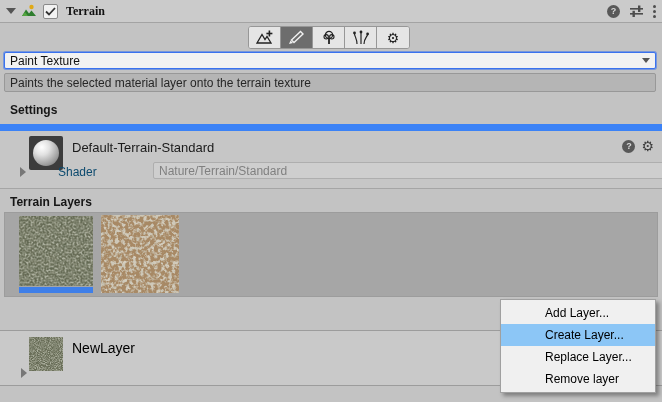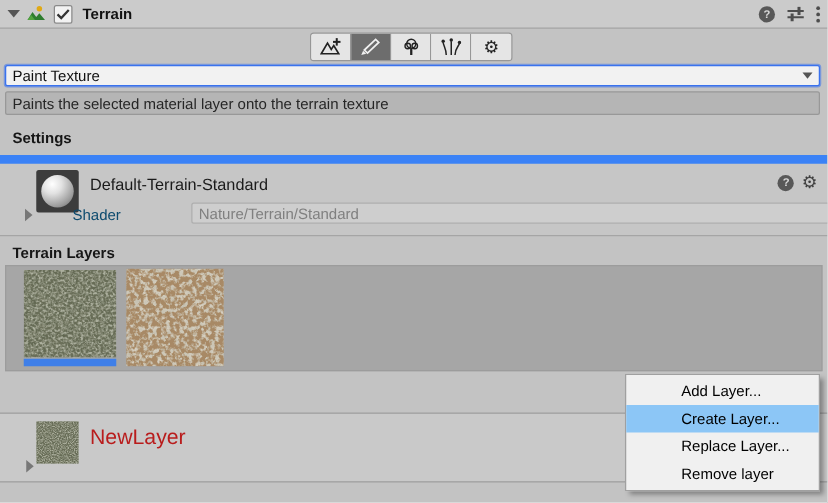--- a/index.html
+++ b/index.html
@@ -21,21 +21,21 @@
   .foldout-right{
     width:0;height:0;border-top:5px solid transparent;border-bottom:5px solid transparent;
     border-left:6px solid #777;
   }
   .terrain-ico{margin-left:5px;}
   .chk{
     width:13px;height:13px;background:#f2f2f2;border:1px solid #8a8a8a;border-radius:2px;
     margin-left:6px;position:relative;
   }
   .chk svg{position:absolute;left:1px;top:2px;}
-  .hdr-title{font-weight:bold;font-size:12px;margin-left:8px;color:#111;}
+  .hdr-title{font-weight:bold;font-size:12px;margin-left:8px;color:#111;font-family:Liberation Serif, serif;}
   .hdr-right{position:absolute;right:6px;top:0;height:22px;display:flex;align-items:center;gap:9px;}
   .help-circ{
     width:13px;height:13px;border-radius:50%;background:#585858;color:#d9d9d9;
     font-size:9px;font-weight:bold;display:flex;align-items:center;justify-content:center;
   }
   .kebab{display:flex;flex-direction:column;gap:2px;}
   .kebab i{width:3px;height:3px;border-radius:50%;background:#4d4d4d;display:block;}
   
   .toolbar{
     position:absolute;left:248px;top:26px;height:21px;display:flex;
@@ -94,21 +94,21 @@
   }
   .thumb{position:absolute;}
   .thumb svg{display:block;}
   .sel-bar{width:74px;height:6px;background:#3f7fe8;margin-top:1px;}
   
   .layer-row{
     position:absolute;left:0;top:330px;width:662px;height:54px;background:#c9c9c9;
     border-top:1px solid #9c9c9c;border-bottom:1px solid #9c9c9c;
   }
   .layer-thumb{position:absolute;left:29px;top:6px;width:34px;height:34px;}
-  .layer-name{position:absolute;left:72px;top:9px;font-size:17px;color:#b91c1c;}
+  .layer-name{position:absolute;left:72px;top:9px;font-size:14px;color:#000000;}
   .layer-fold{position:absolute;left:21px;top:37px;}
   
   .ctx-menu{
     position:absolute;left:500px;top:299px;width:156px;background:#f0f0f0;
     border:1px solid #a0a0a0;box-shadow:3px 3px 4px rgba(0,0,0,.35);
     padding:2px 0;box-sizing:border-box;
   }
   .ctx-item{
     height:22px;display:flex;align-items:center;padding-left:44px;
     font-size:12px;color:#000;box-sizing:border-box;

